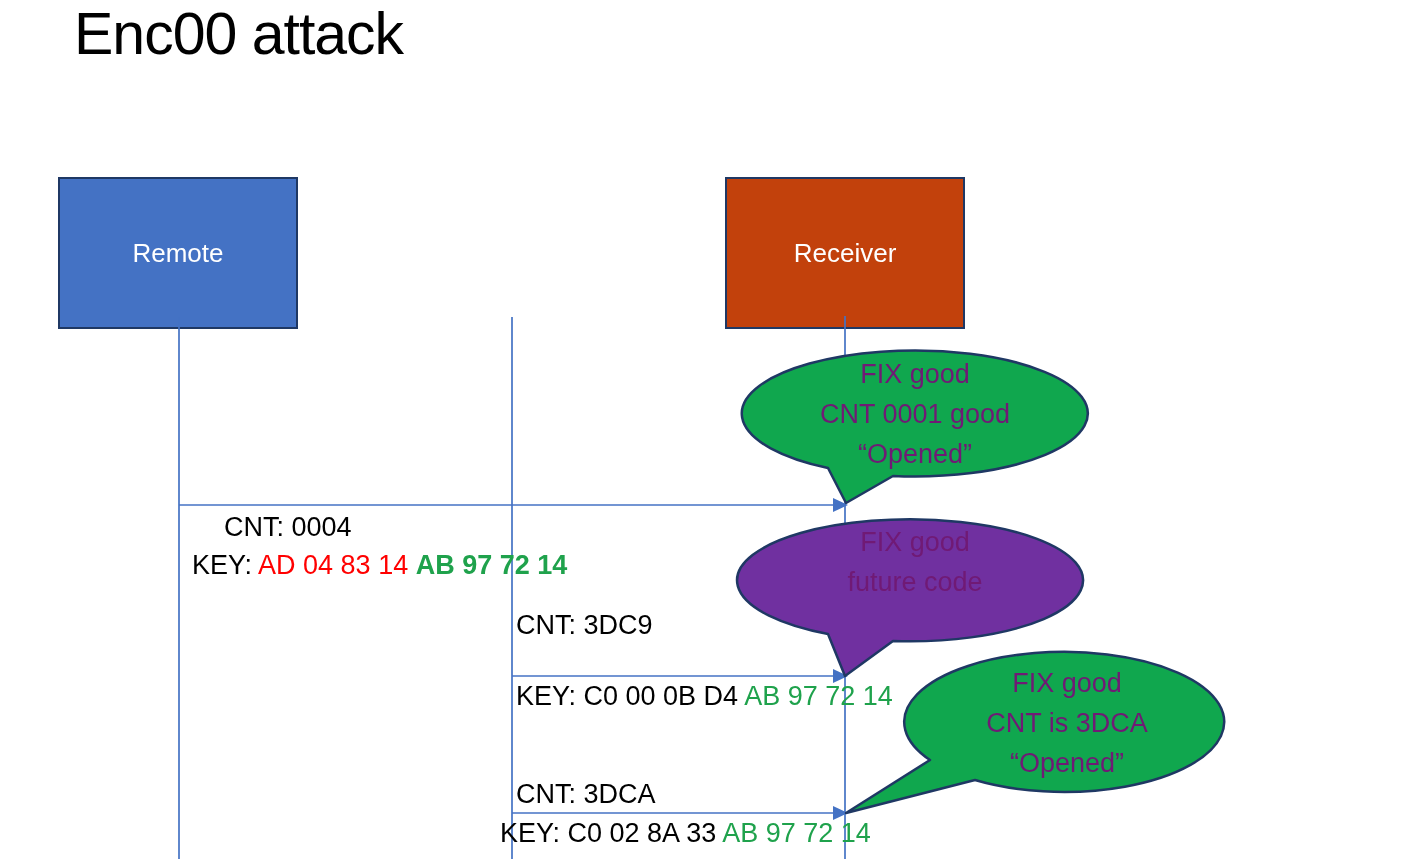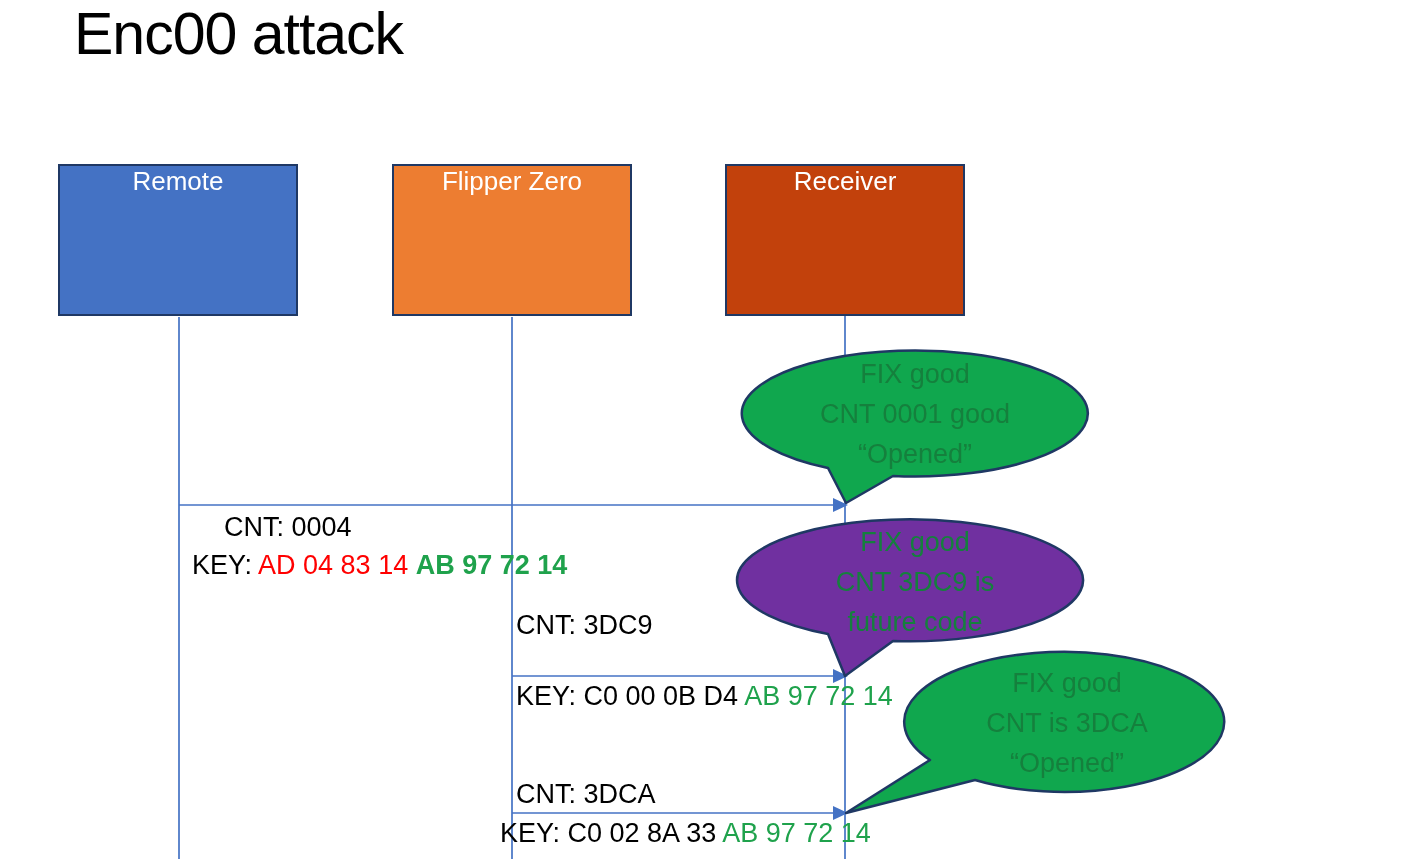--- a/index.html
+++ b/index.html
@@ -6,56 +6,53 @@
   .stage{
     position:relative;width:1408px;height:859px;background:#ffffff;
     font-family:"Liberation Sans", sans-serif;overflow:hidden;
   }
   .slide-title{
     position:absolute;left:74px;top:0px;margin:0;
     font-size:59px;font-weight:300;letter-spacing:-1px;color:#000;
     font-family:"Liberation Sans", sans-serif;
   }
   .actor{
-    position:absolute;top:164px;width:240px;height:152px;
+    position:absolute;top:177px;width:240px;height:152px;
     border:2px solid #1F3864;box-sizing:border-box;
-    display:flex;align-items:flex-start;justify-content:center;
+    display:flex;align-items:center;justify-content:center;
     color:#fff;font-size:26px;
   }
   .actor-remote{left:58px;}
   .actor-flipper{left:392px;}
   .actor-receiver{left:725px;}
   .diagram-svg{position:absolute;left:0;top:0;width:1408px;height:859px;}
   .msg-label{
     position:absolute;white-space:nowrap;font-size:27px;color:#000;
     line-height:31px;
   }
   .key-red{color:#FF0000;}
   .key-green{color:#1FA24C;}
   .key-green-bold{color:#1FA24C;font-weight:bold;}
   .callout-text{
-    position:absolute;color:#15803d;font-size:27px;line-height:40px;
+    position:absolute;color:#701a75;font-size:27px;line-height:40px;
     text-align:center;
   }
   .ct-1{left:742px;top:354px;width:346px;}
   .ct-2{left:742px;top:522px;width:346px;}
   .ct-3{left:907px;top:663px;width:320px;}
 </style>
 </head>
 <body>
 
 <div class="stage">
 
   <h1 class="slide-title">Enc00 attack</h1>
 
   <div class="actor actor-remote" style="background-color: rgb(68, 114, 196);">
     <span>Remote</span>
-  </div>
-  <div class="actor actor-flipper" style="background-color: rgb(237, 125, 49);">
-    <span>Flipper Zero</span>
   </div>
   <div class="actor actor-receiver" style="background-color: #c2410c;">
     <span>Receiver</span>
   </div>
 
   <svg class="diagram-svg" viewBox="0 0 1408 859" xmlns="http://www.w3.org/2000/svg">
 
     <g fill="none" stroke-width="1.7" stroke="#4472C4">
       <line x1="179" y1="317" x2="179" y2="859"></line>
       <line x1="512" y1="317" x2="512" y2="859"></line>
@@ -93,21 +90,20 @@
     <span>KEY: C0 02 8A 33 </span><span class="key-green">AB 97 72 14</span>
   </div>
 
   <div class="callout-text ct-1">
     <div>FIX good</div>
     <div>CNT 0001 good</div>
     <div>“Opened”</div>
   </div>
   <div class="callout-text ct-2">
     <div>FIX good</div>
-    <div>CNT 3DC9 is</div>
     <div>future code</div>
   </div>
   <div class="callout-text ct-3">
     <div>FIX good</div>
     <div>CNT is 3DCA</div>
     <div>“Opened”</div>
   </div>
 
 </div>
 

